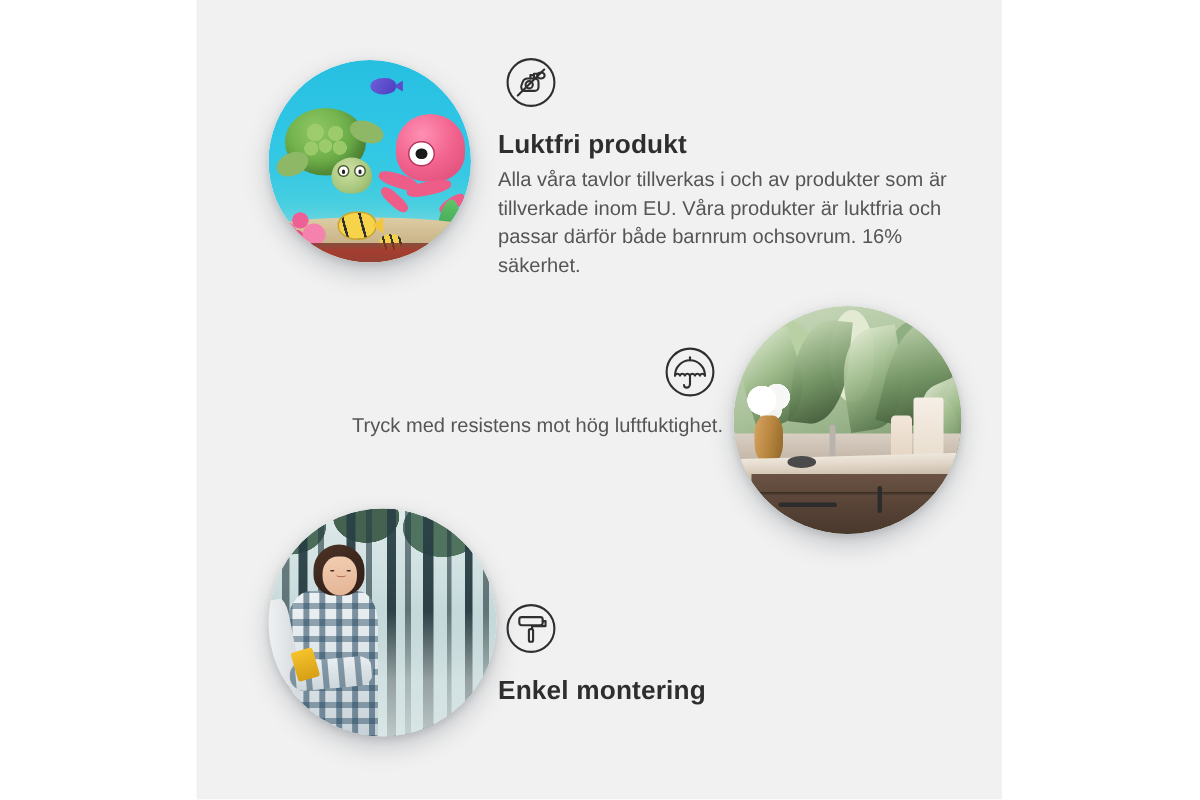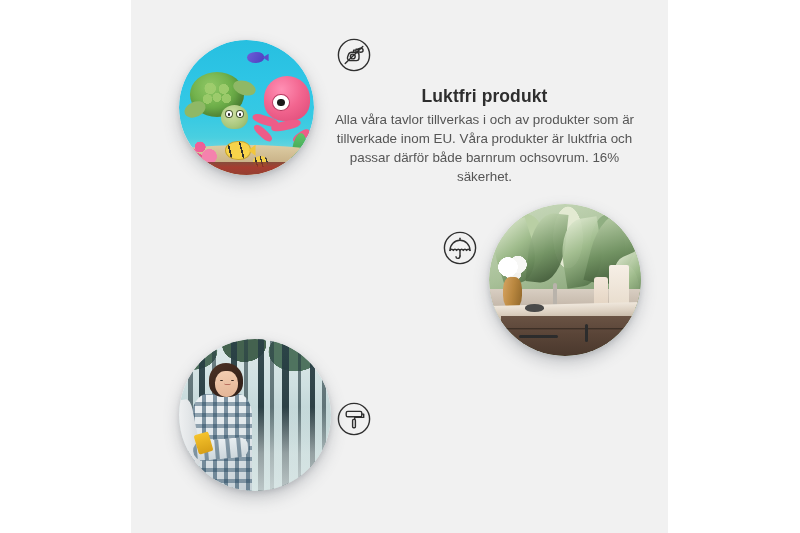--- a/index.html
+++ b/index.html
@@ -52,21 +52,21 @@
     letter-spacing: 0.1px;
     margin-top: 9px;
     line-height: 1.15;
   }
   .feat-desc {
     font-size: 13.4px;
     color: #555555;
     line-height: 1.42;
     margin-top: 4px;
   }
-  .align-left   { text-align: center; }
+  .align-left   { text-align: left; }
   .align-right  { text-align: right; }
 
   
   .medallion {
     position: absolute;
     border-radius: 50%;
     overflow: hidden;
     box-shadow: 0 7px 16px rgba(90,95,105,0.30),
                 0 2px 5px rgba(90,95,105,0.18);
   }
@@ -400,20 +400,21 @@
           <circle class="ring" cx="22" cy="22" r="15.6"></circle>
           <path class="st" d="M12.0 24.4c0-5.7 4.5-10.2 10.0-10.2s10.0 4.5 10.0 10.2"></path>
           <path class="st" d="M12.0 24.4c0.9-1.6 2.4-1.6 3.3 0 0.9-1.6 2.4-1.6 3.3 0
                                0.9-1.6 2.4-1.6 3.4 0 0.9-1.6 2.4-1.6 3.3 0
                                0.9-1.6 2.4-1.6 3.3 0 0.9-1.6 2.4-1.6 3.4 0"></path>
           <line class="st" x1="22" y1="24.4" x2="22" y2="30.0"></line>
           <path class="st" d="M22 30.0c0 1.5-1.1 2.4-2.2 2.4-1.0 0-1.8-0.7-1.8-1.7"></path>
           <line class="st" x1="22" y1="14.2" x2="22" y2="12.2"></line>
         </svg>
       </span>
+      <div class="feat-desc">Tryck med resistens mot hög luftfuktighet.</div>
     </div>
 
     <div class="medallion" style="left:48px; top:339px; width:152px; height:152px;">
       <div class="art">
         <div class="forest-bg"></div>
         <div class="canopy"></div>
         <div class="trunk thin" style="left:6%;  width:3.0%;"></div>
         <div class="trunk" style="left:13%; width:4.0%;"></div>
         <div class="trunk thin" style="left:22%; width:2.4%;"></div>
         <div class="trunk" style="left:34%; width:4.4%;"></div>
@@ -440,16 +441,17 @@
 
     <div class="feature align-left" style="left:201px; top:397px; width:290px;">
       <span class="icon-wrap">
         <svg class="ico" viewBox="0 0 44 44" aria-hidden="true">
           <circle class="ring" cx="22" cy="22" r="15.6"></circle>
           <rect class="st" x="14.2" y="14.4" width="15.6" height="5.4" rx="1.6"></rect>
           <path class="st" d="M29.8 17.1h1.9v3.3h-9.0v2.0"></path>
           <rect class="st" x="20.6" y="22.4" width="2.8" height="8.4" rx="1.0"></rect>
         </svg>
       </span>
+      <div class="feat-title">Enkel montering</div>
     </div>
 
   </div>
 </div>
 
 </body></html>

